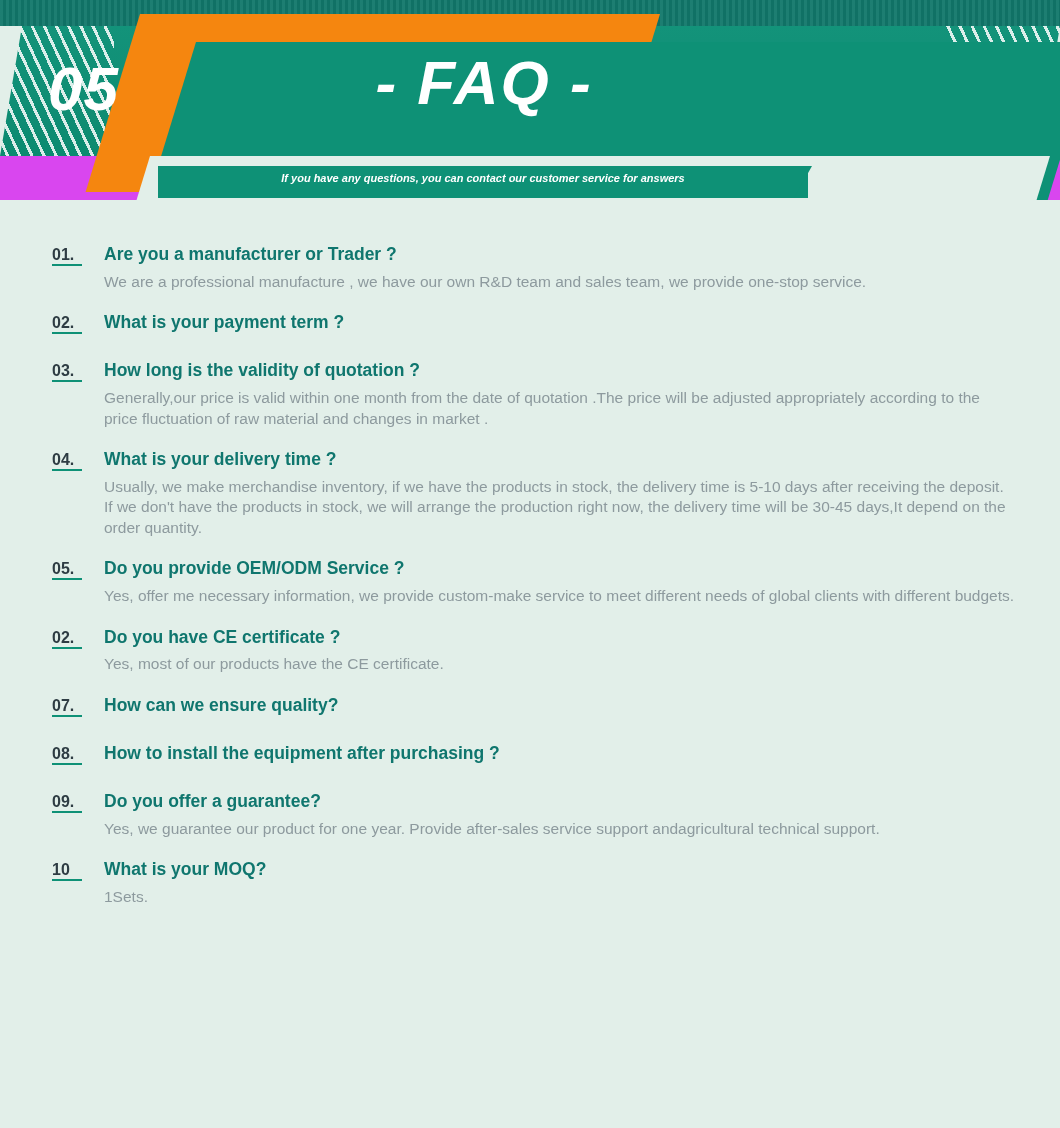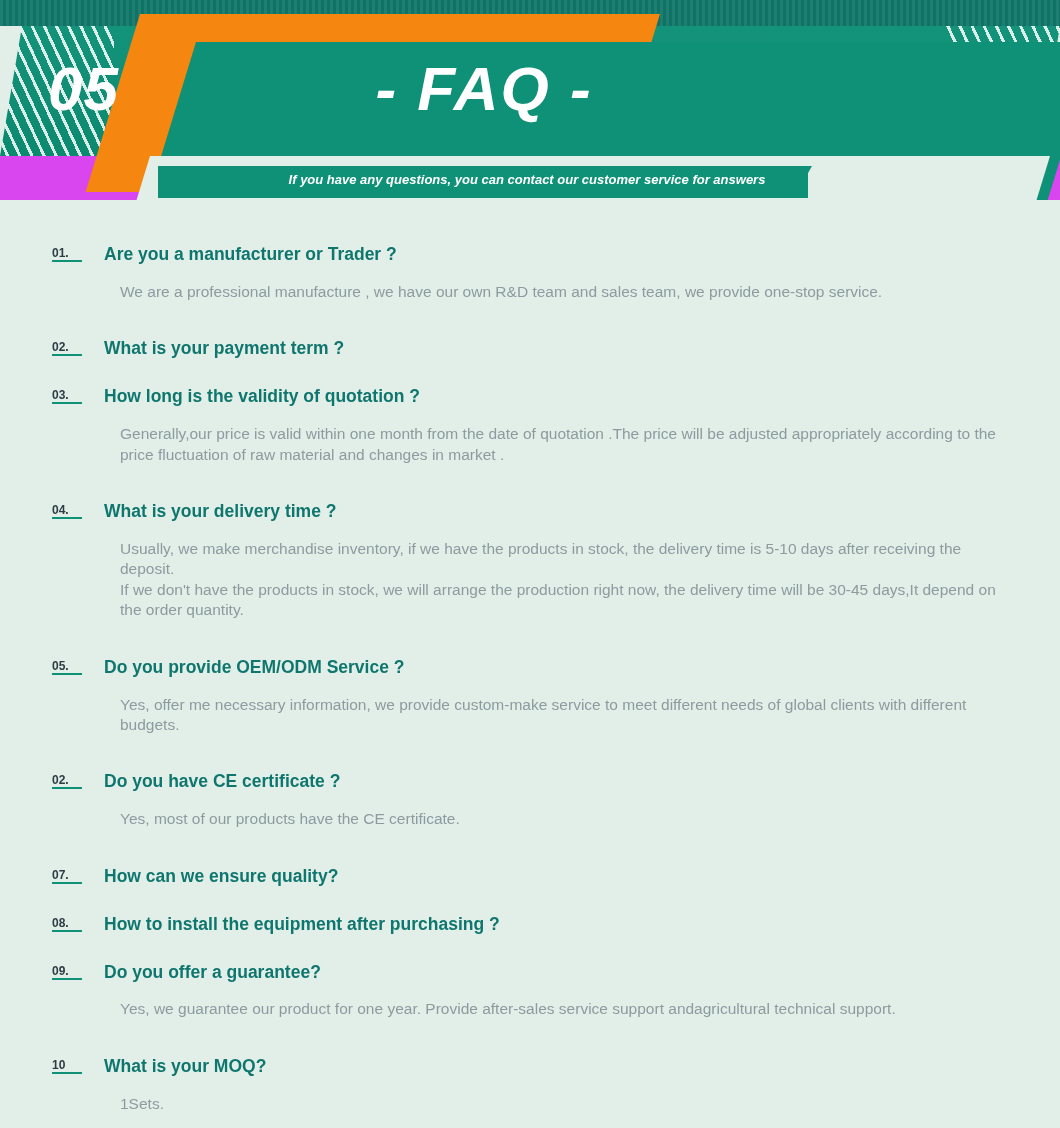--- a/index.html
+++ b/index.html
@@ -104,21 +104,21 @@
     color: #ffffff;
     font-size: 62px;
     font-weight: bold;
     font-style: italic;
     letter-spacing: 1px;
     line-height: 1;
     z-index: 6;
   }
   .header-title {
     position: absolute;
-    top: 58px; left: 0;
+    top: 52px; left: 0;
     width: 968px;
     text-align: center;
     color: #ffffff;
     font-size: 62px;
     font-weight: bold;
     font-style: italic;
     letter-spacing: 2px;
     line-height: 1;
     z-index: 6;
   }
@@ -137,43 +137,42 @@
     border-top: 32px solid #0e9176;
     border-right: 18px solid transparent;
     z-index: 7;
   }
   .subtitle-text {
     position: absolute;
     top: 172px; left: 158px;
     width: 650px;
     text-align: center;
     color: #ffffff;
-    font-size: 13px;
+    font-size: 11px;
     font-style: italic;
     font-weight: bold;
     z-index: 8;
-    margin-left: 44px;
   }
 
   
   .faq-list {
     position: relative;
     margin: 44px 0 0 0;
     padding: 0 44px 0 52px;
   }
   .faq-item {
     display: flex;
     align-items: flex-start;
     margin-bottom: 20px;
   }
   .faq-num {
     width: 54px;
     flex: 0 0 54px;
     color: #2e3c43;
-    font-size: 12px;
+    font-size: 16px;
     font-weight: bold;
     padding-top: 2px;
     border-bottom: 2px solid #0e9176;
     margin-right: 6px;
     align-self: flex-start;
     display: inline-block;
     width: 30px;
     flex: 0 0 30px;
     margin-right: 22px;
   }
@@ -182,21 +181,21 @@
     color: #0f766e;
     font-size: 17.5px;
     font-weight: bold;
     line-height: 1.25;
     margin: 0 0 6px 0;
   }
   .faq-a {
     color: #8d9a9e;
     font-size: 15.5px;
     line-height: 1.32;
-    margin: 16px;
+    margin: 0;
     white-space: pre-line;
   }
 </style>
 </head>
 <body>
 
 <div class="header">
   <div class="header-topstrip"></div>
   <div class="header-topstrip-shade"></div>
   <div class="header-band-inner"></div>

